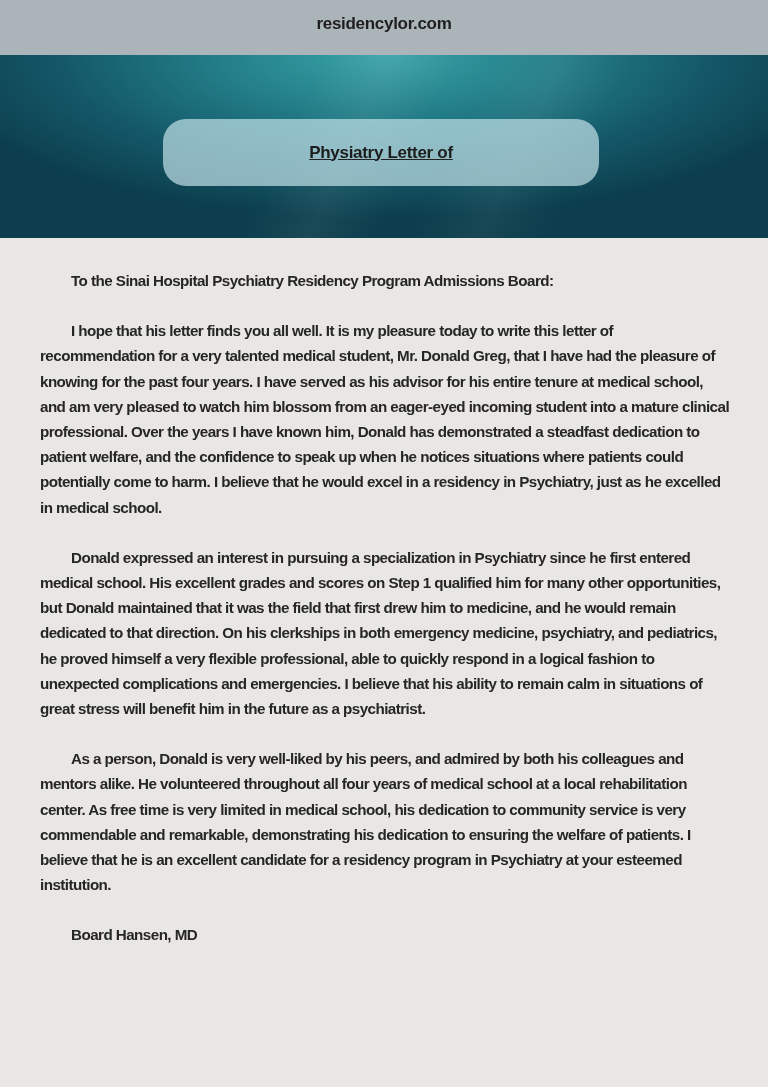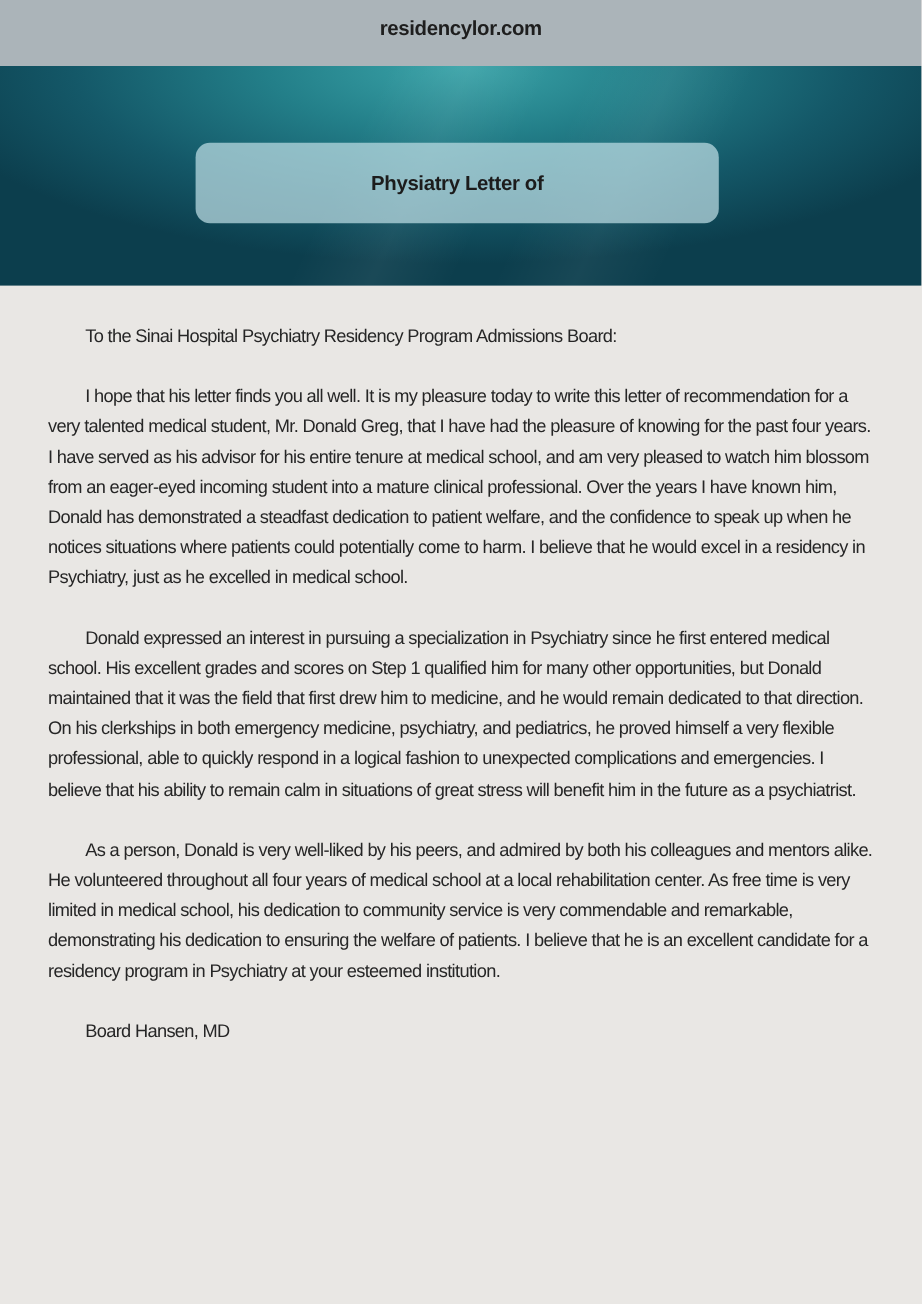--- a/index.html
+++ b/index.html
@@ -21,31 +21,31 @@
   }
   .banner {
     position: absolute; left: 0; top: 55px; width: 768px; height: 183px;
     background:
       linear-gradient(115deg, rgba(255,255,255,0) 38%, rgba(255,255,255,0.06) 46%, rgba(255,255,255,0) 54%),
       linear-gradient(115deg, rgba(255,255,255,0) 58%, rgba(255,255,255,0.05) 66%, rgba(255,255,255,0) 74%),
       radial-gradient(ellipse 60% 90% at 50% 0%, #3aa3a8 0%, #237f89 35%, #145868 70%, #0c3e4d 100%);
   }
   .title-box {
     position: absolute; left: 163px; top: 119px; width: 436px; height: 67px;
-    border-radius: 12px;
+    border-radius: 23px;
     background: rgba(190, 222, 228, 0.72);
-    display: flex; align-items: center; justify-content: center;
+    display: flex; align-items: center; justify-content: center; text-decoration: underline;
   }
   .title-line {
     font-size: 17px; font-weight: bold; color: #1c1c1c; line-height: 26px;
     letter-spacing: -0.3px;
   }
   .letter {
     position: absolute; left: 40px; top: 268px; width: 690px;
-    font-size: 15.2px; font-weight: normal; color: #262626;
+    font-size: 15.2px; font-weight: bold; color: #262626;
     line-height: 25.2px; letter-spacing: -0.55px;
   }
   .letter p { margin: 0; }
   .salutation { padding-left: 31px; margin-bottom: 25px !important; }
   .para { text-indent: 31px; margin-bottom: 25px !important; }
   .closing { padding-left: 31px; }
 </style>
 </head>
 <body>
 

